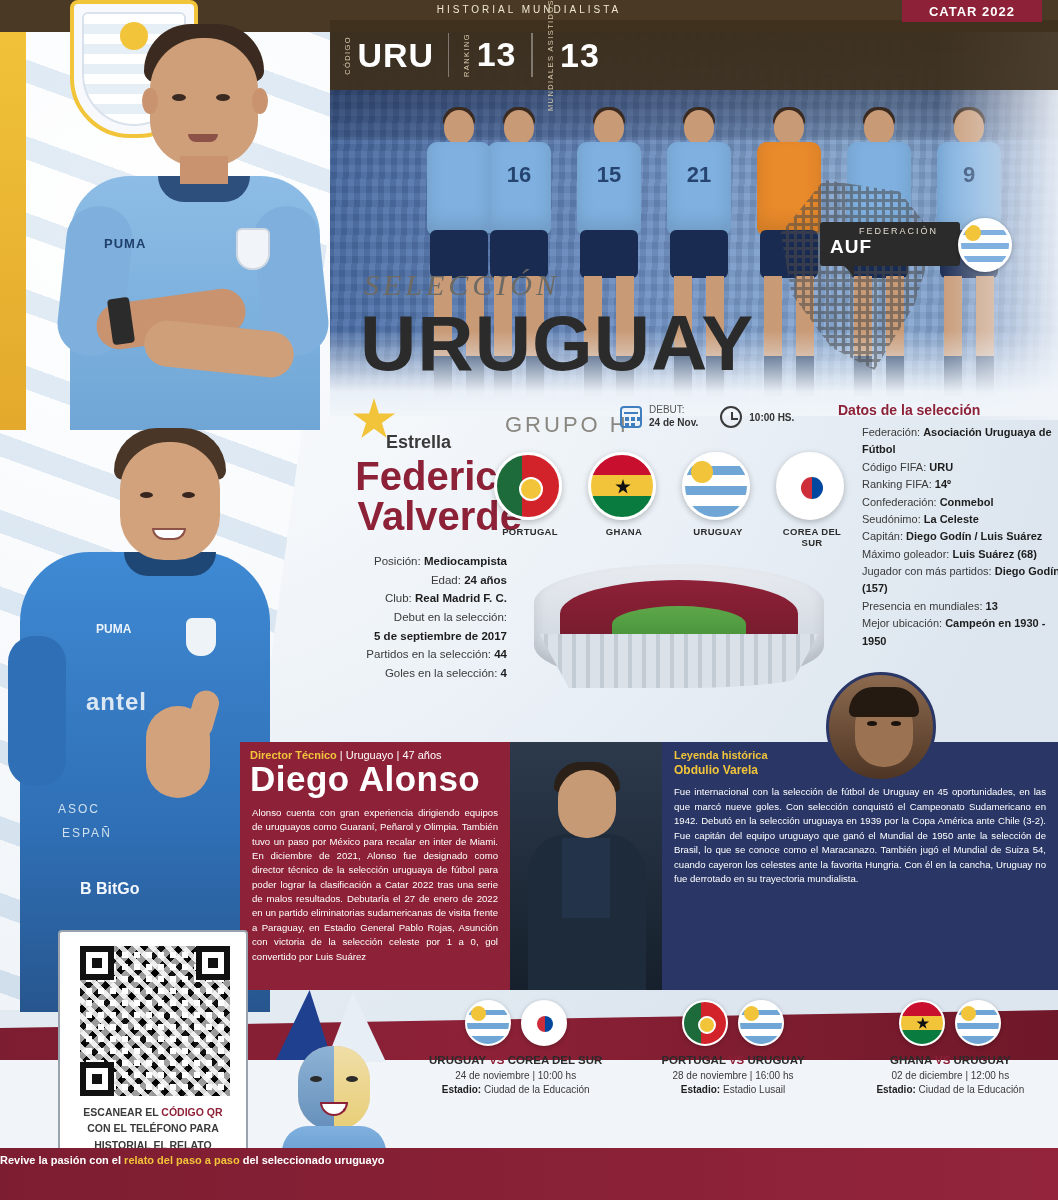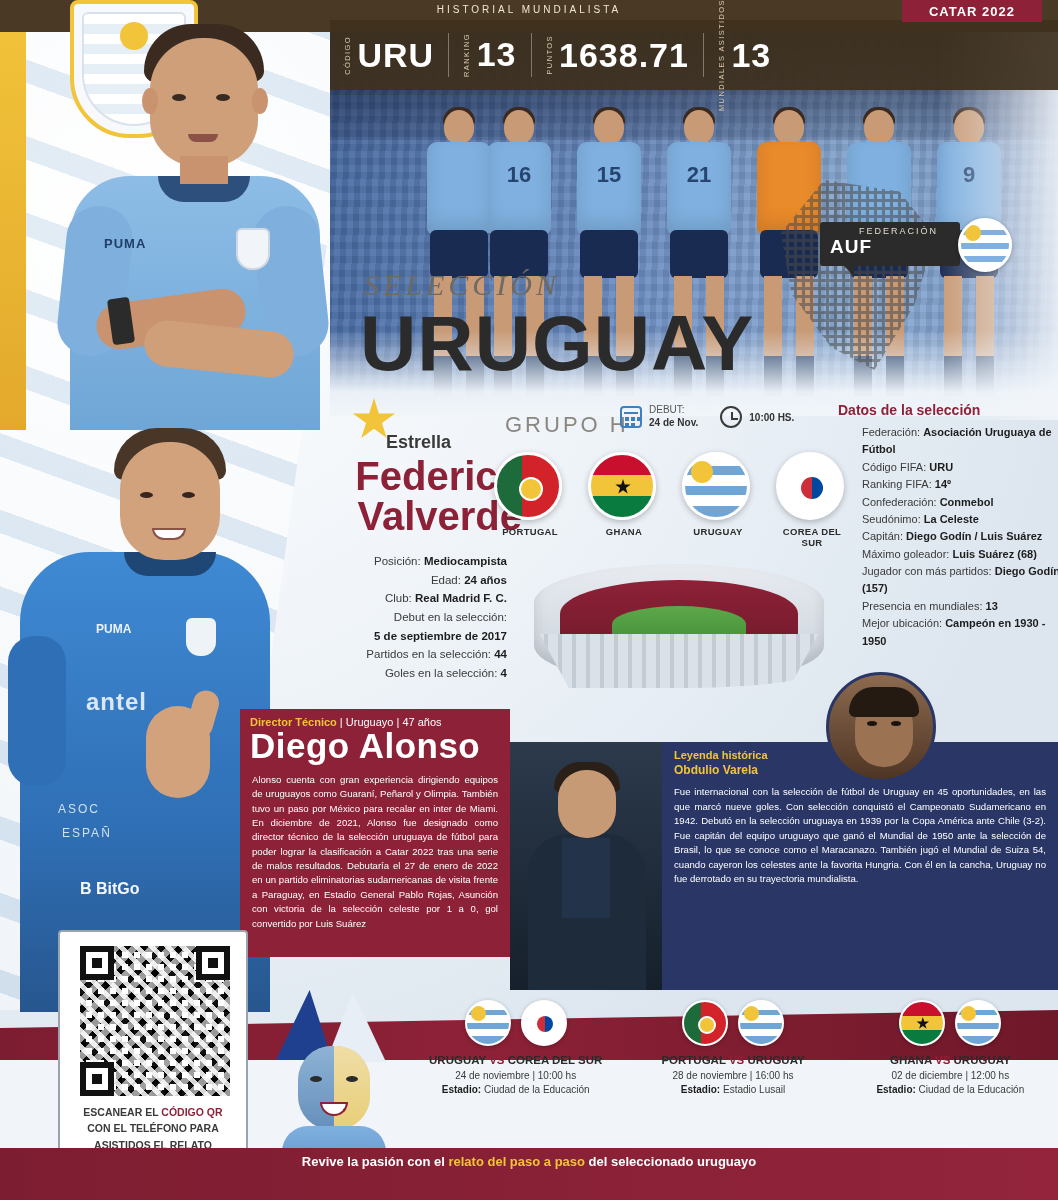--- a/index.html
+++ b/index.html
@@ -239,21 +239,21 @@
 
   .stadium-note { position:absolute; left:468px; top:566px; width:62px; font-size:9.5px;
     color:#3a3a3a; line-height:1.5; }
 
   
   .datos-title { position:absolute; left:838px; top:402px; font-size:14px; font-weight:bold; color:#8d2137; }
   .datos { position:absolute; left:862px; top:424px; width:200px; font-size:11px; color:#3a3a3a; line-height:1.58; }
   .datos b { color:#1d1d1d; }
 
   
-  .dt-panel { position:absolute; left:240px; top:709px; width:270px; height:248px;
+  .dt-panel { position:absolute; left:240px; top:742px; width:270px; height:248px;
     background:#8d2137; color:#fff; }
   .dt-panel .hdr { font-size:11px; padding:7px 10px 0; }
   .dt-panel .hdr b { color:#f2c43a; }
   .dt-name { font-size:35px; font-weight:bold; padding:0 10px; line-height:1.05; letter-spacing:.5px; }
   .dt-body { font-size:9.6px; line-height:1.5; padding:8px 12px 0; text-align:justify; }
   .dt-photo { position:absolute; left:510px; top:742px; width:152px; height:248px;
     background:linear-gradient(180deg,#2c3a4c,#16202c); overflow:hidden; }
   .dt-photo .head{position:absolute;left:48px;top:28px;width:58px;height:68px;border-radius:28px;background:#c79a76;}
   .dt-photo .hair{position:absolute;left:44px;top:20px;width:66px;height:30px;border-radius:32px 32px 6px 6px;background:#2a2018;}
   .dt-photo .body{position:absolute;left:18px;top:92px;width:118px;height:160px;border-radius:40px 40px 0 0;background:#1d2b3a;}
@@ -323,22 +323,22 @@
   .mflag.f-kor:after{left:14px;top:14px;width:16px;height:16px;}
   .mflag.f-por:after{left:14px;top:14px;width:14px;height:14px;}
   .mflag.f-gha:after{left:15px;top:15px;width:13px;height:13px;}
   .match .teams { font-size:11.5px; font-weight:bold; color:#2b2b2b; margin-top:8px; }
   .match .teams .vs { color:#8d2137; }
   .match .when { font-size:10px; color:#3a3a3a; margin-top:4px; }
   .match .stad { font-size:10px; color:#3a3a3a; margin-top:3px; }
   .match .stad b { color:#1d1d1d; }
 
   
-  .bottom-txt { position:absolute; left:0; top:1152px; width:1058px; text-align:center;
-    color:#fff; font-size:13px; font-weight:bold; line-height:1.55; }
+  .bottom-txt { position:absolute; left:0; top:1152px; width:1058px; 
+    color:#fff; font-size:11px; font-weight:bold; line-height:1.55; }
   .bottom-txt .hl { color:#f2c43a; }
 </style>
 </head>
 <body>
 
 <div class="page">
 
   <div class="bg-light"></div>
   <div class="bg-diag-stripes"></div>
   <div class="bg-yellow-left"></div>
@@ -428,24 +428,20 @@
     <div class="stat">
       <div class="vlabel">CÓDIGO</div>
       <div class="val">URU</div>
     </div>
     <div class="divider"></div>
     <div class="stat">
       <div class="vlabel">RANKING</div>
       <div class="val">13</div>
     </div>
     <div class="divider"></div>
-    <div class="stat">
-      <div class="vlabel">PUNTOS</div>
-      <div class="val">1638.71</div>
-    </div>
     <div class="divider"></div>
     <div class="stat">
       <div class="vlabel">MUNDIALES ASISTIDOS</div>
       <div class="val">13</div>
     </div>
   </div>
 
   <div class="shield">
     <div class="inner"></div>
       <div class="sun"></div>
@@ -645,21 +641,21 @@
   <div class="qr-card">
     <div class="qr">
       <div class="mask"></div>
       <div class="fp tl"></div>
         <div class="fp tr"></div>
         <div class="fp bl"></div>
     </div>
     <div class="qr-text">
       <div><span>ESCANEAR EL </span><span class="red">CÓDIGO QR</span></div>
       <div>CON EL TELÉFONO PARA</div>
-      <div>ASISTIDOS EL RELATO</div>
+      <div>HISTORIAL EL RELATO</div>
     </div>
   </div>
 
   <div class="fan">
     <div class="hatL"></div>
       <div class="hatR"></div>
     <div class="head"></div>
       <div class="paintL"></div>
       <div class="paintR"></div>
     <div class="eyeL"></div>

